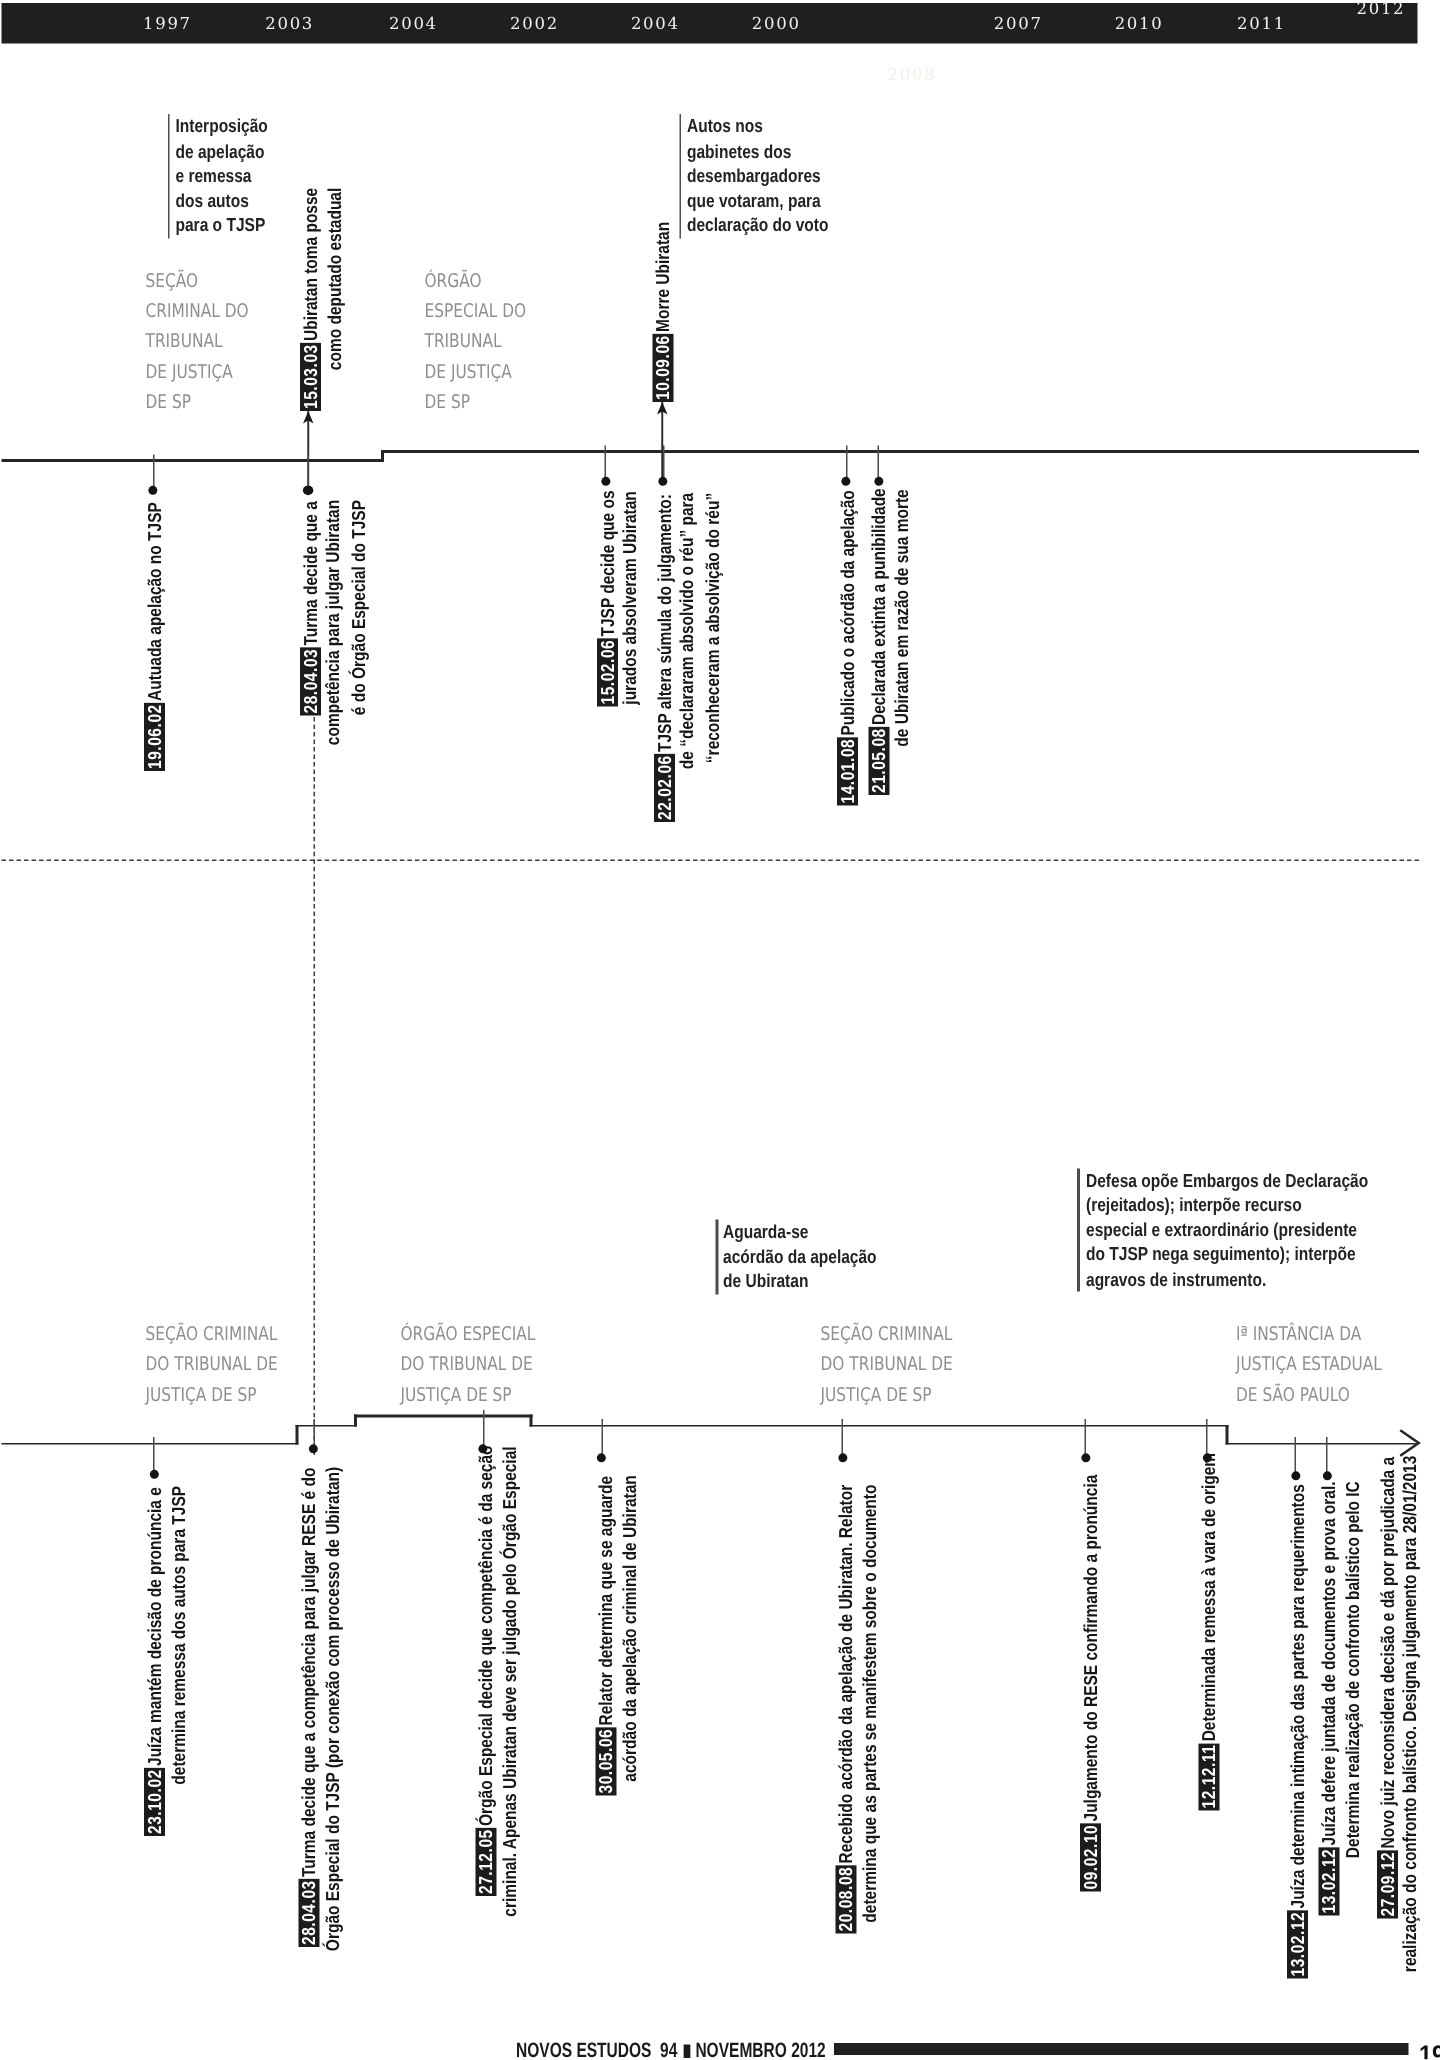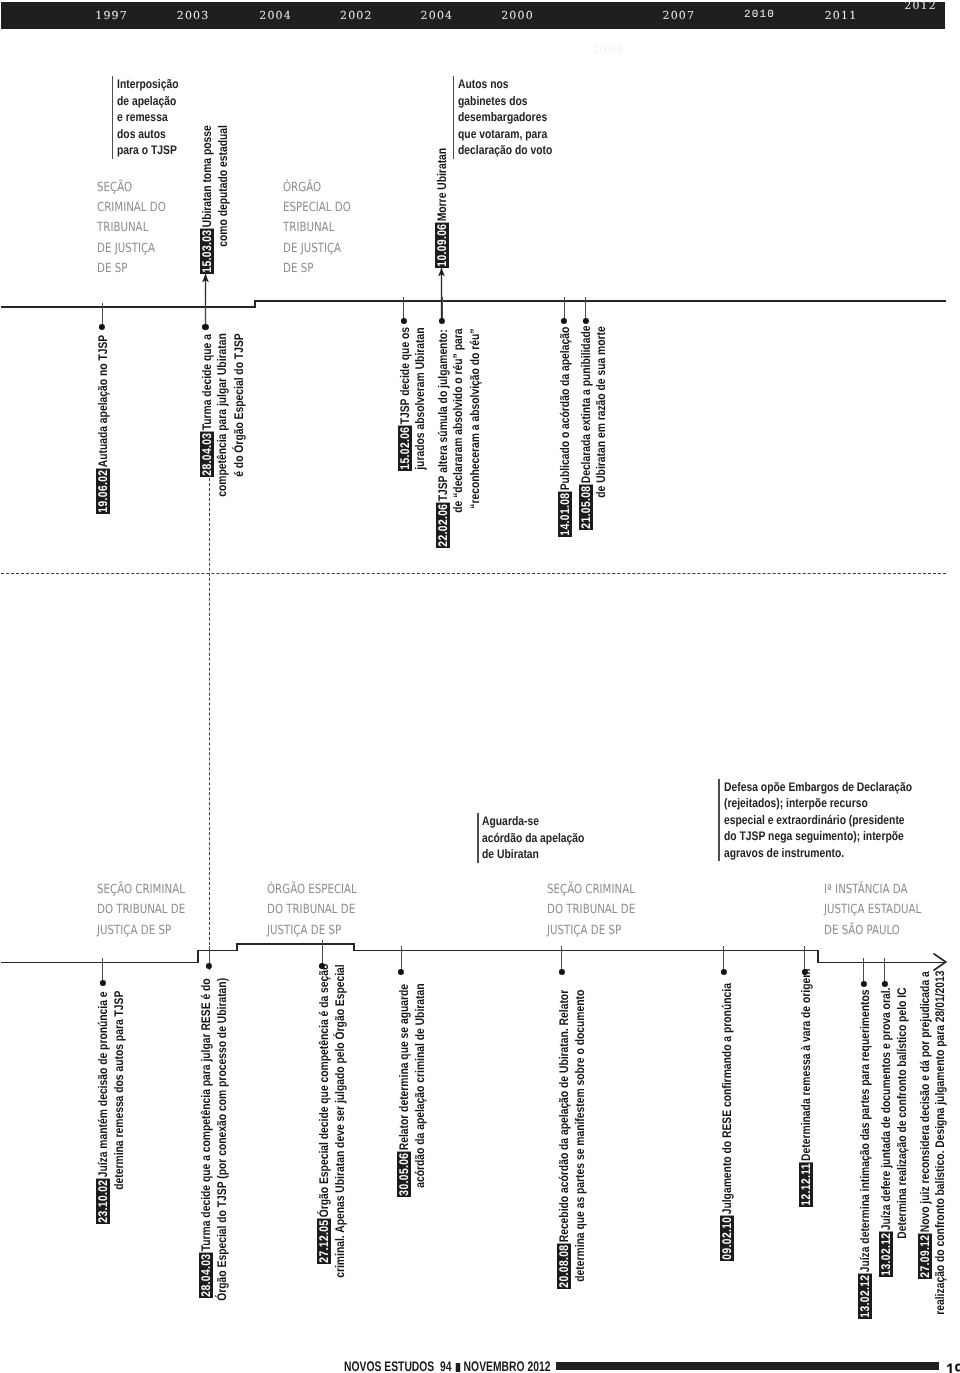--- a/index.html
+++ b/index.html
@@ -65,21 +65,21 @@
 <div id="page">
     <div class="yearbar"></div>
     <div class="year" style="left: 111.6px; top: 10px;">1997</div>
     <div class="year" style="left: 193.1px; top: 10px;">2003</div>
     <div class="year" style="left: 275.6px; top: 10px;">2004</div>
     <div class="year" style="left: 356.3px; top: 10px;">2002</div>
     <div class="year" style="left: 436.9px; top: 10px;">2004</div>
     <div class="year" style="left: 517.5px; top: 10px;">2000</div>
     <div class="year" style="left: 608px; top: 10px; margin-top: 34px;">2008</div>
     <div class="year" style="left: 678.8px; top: 10px;">2007</div>
-    <div class="year" style="left: 759.4px; top: 10px; font-family: Liberation Mono, monospace;">2010</div>
+    <div class="year" style="left: 759.4px; top: 10px;">2010</div>
     <div class="year" style="left: 841px; top: 10px;">2011</div>
     <div class="year" style="left: 920.6px; top: 0;">2012</div>
     <div class="hl" style="left: 1px; top: 306px; width: 254.2px;"></div>
     <div class="vl" style="left: 254px; top: 300px; height: 7.6px;"></div>
     <div class="hl" style="left: 254px; top: 300px; width: 692px;"></div>
     <div class="hl" style="left: 1px; top: 961.5px; width: 197.6px;"></div>
     <div class="vl" style="left: 197px; top: 949.5px; height: 13.6px;"></div>
     <div class="hl" style="left: 197px; top: 949.5px; width: 41px;"></div>
     <div class="vl" style="left: 236.4px; top: 943.4px; height: 7.7px;"></div>
     <div class="hl" style="left: 236.4px; top: 943.4px; width: 118.2px;"></div>

